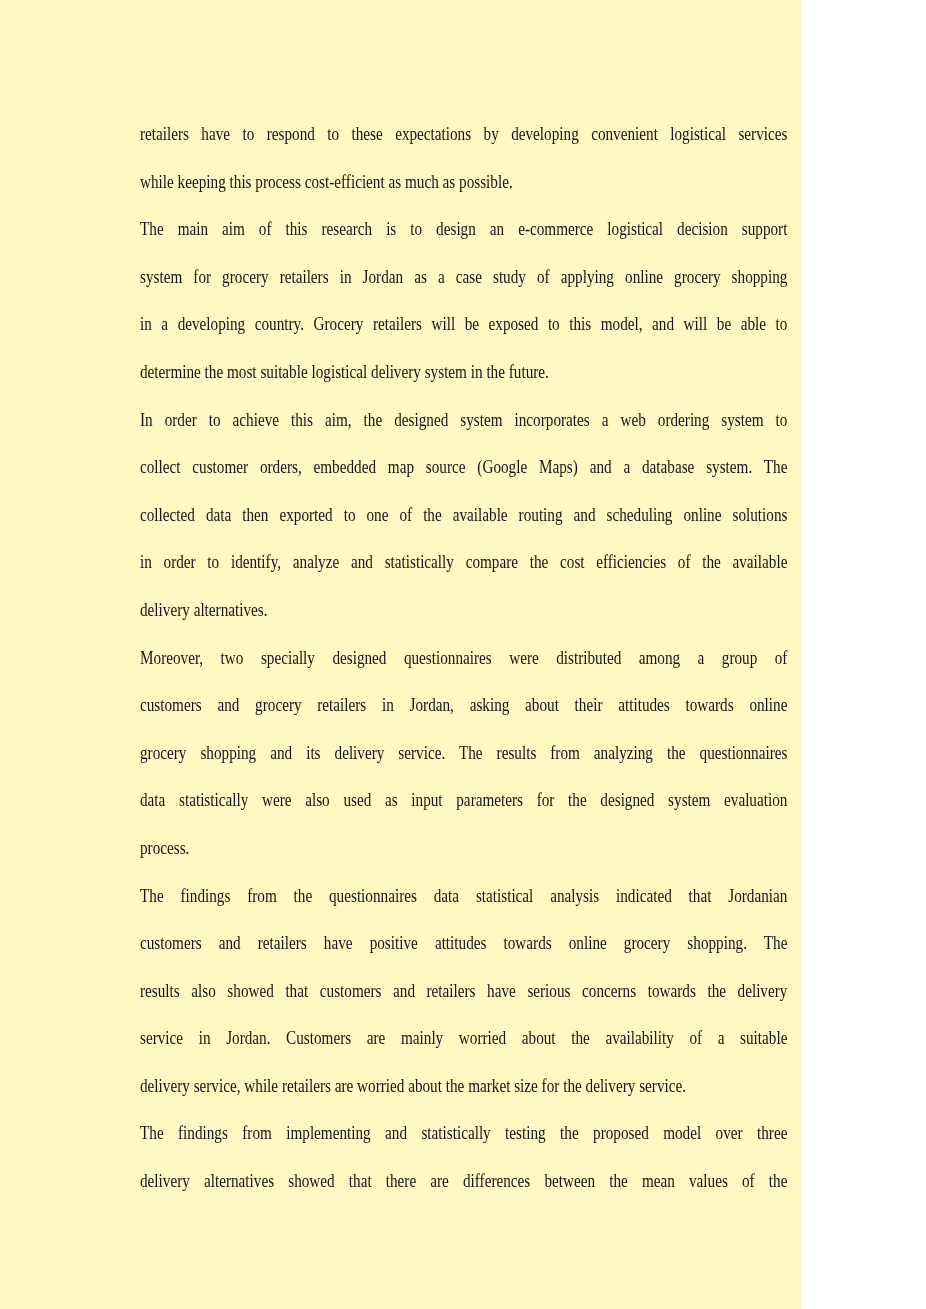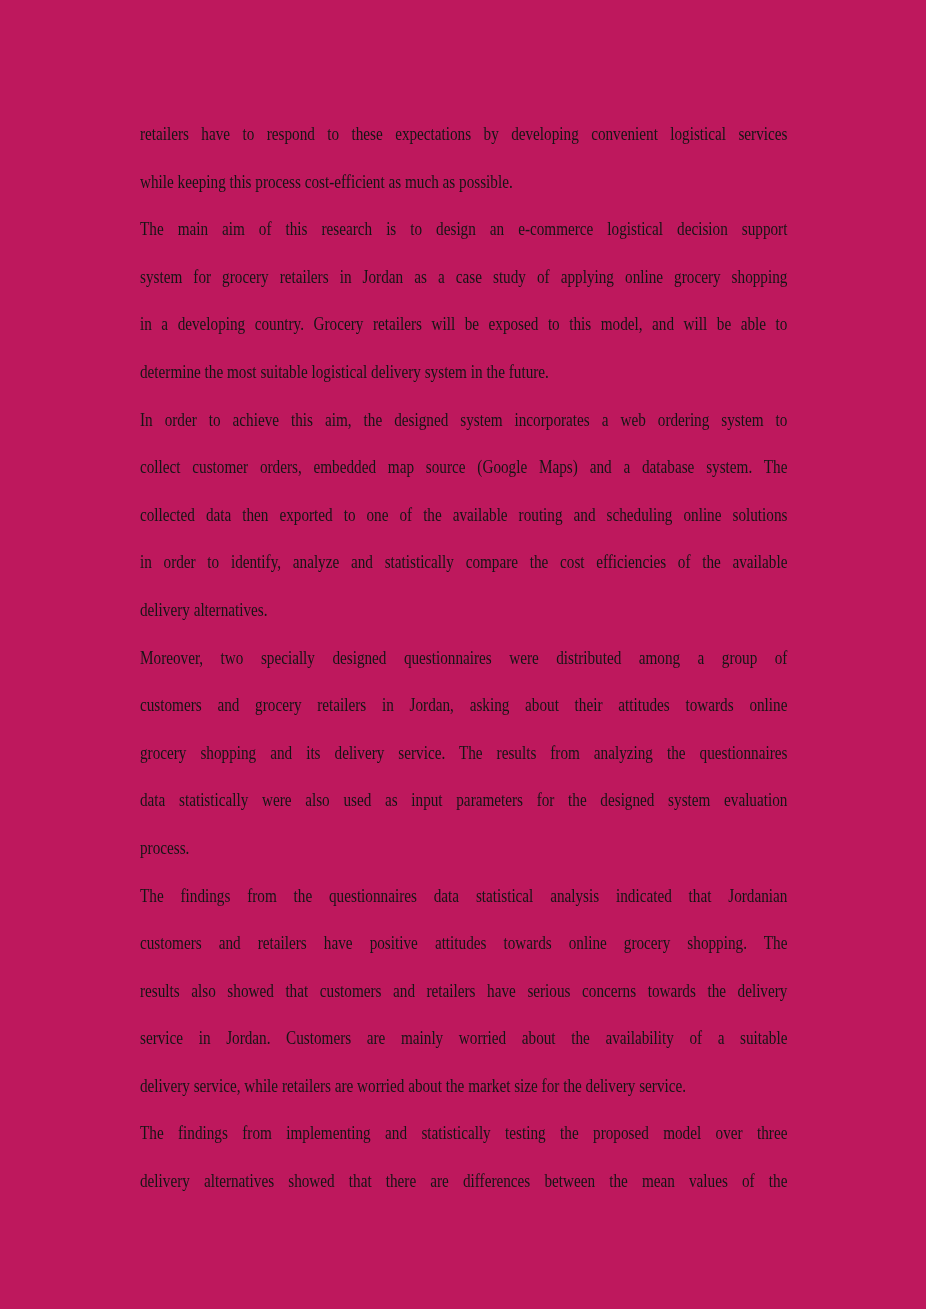--- a/index.html
+++ b/index.html
@@ -2,23 +2,23 @@
 <html><head>
 <meta charset="utf-8">
 <style>
   html, body {
     margin: 0;
     padding: 0;
     background: #ffffff;
   }
   .page {
     position: relative;
-    width: 926px;
+    width: 802px;
     height: 1309px;
-    background: #be185d;
+    background: #fef9c3;
     overflow: hidden;
     font-family: "Liberation Serif", serif;
   }
   .text-column {
     position: absolute;
     left: 140px;
     top: 110px;
     width: 830px;               
     transform: scaleX(0.78);    
     transform-origin: top left;

